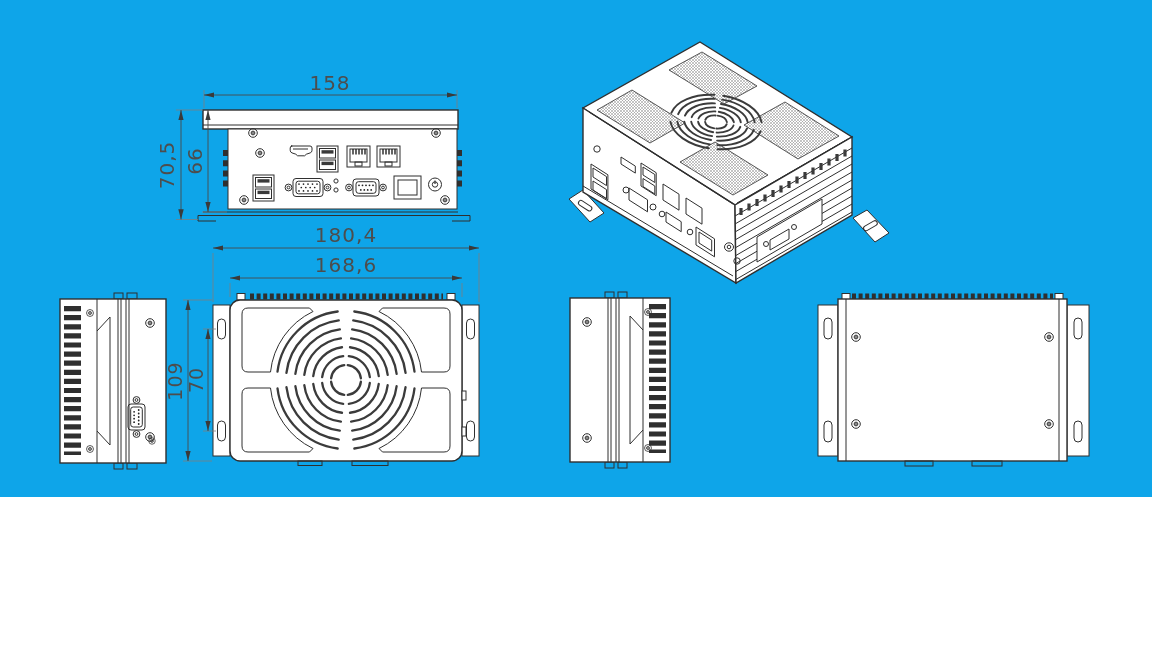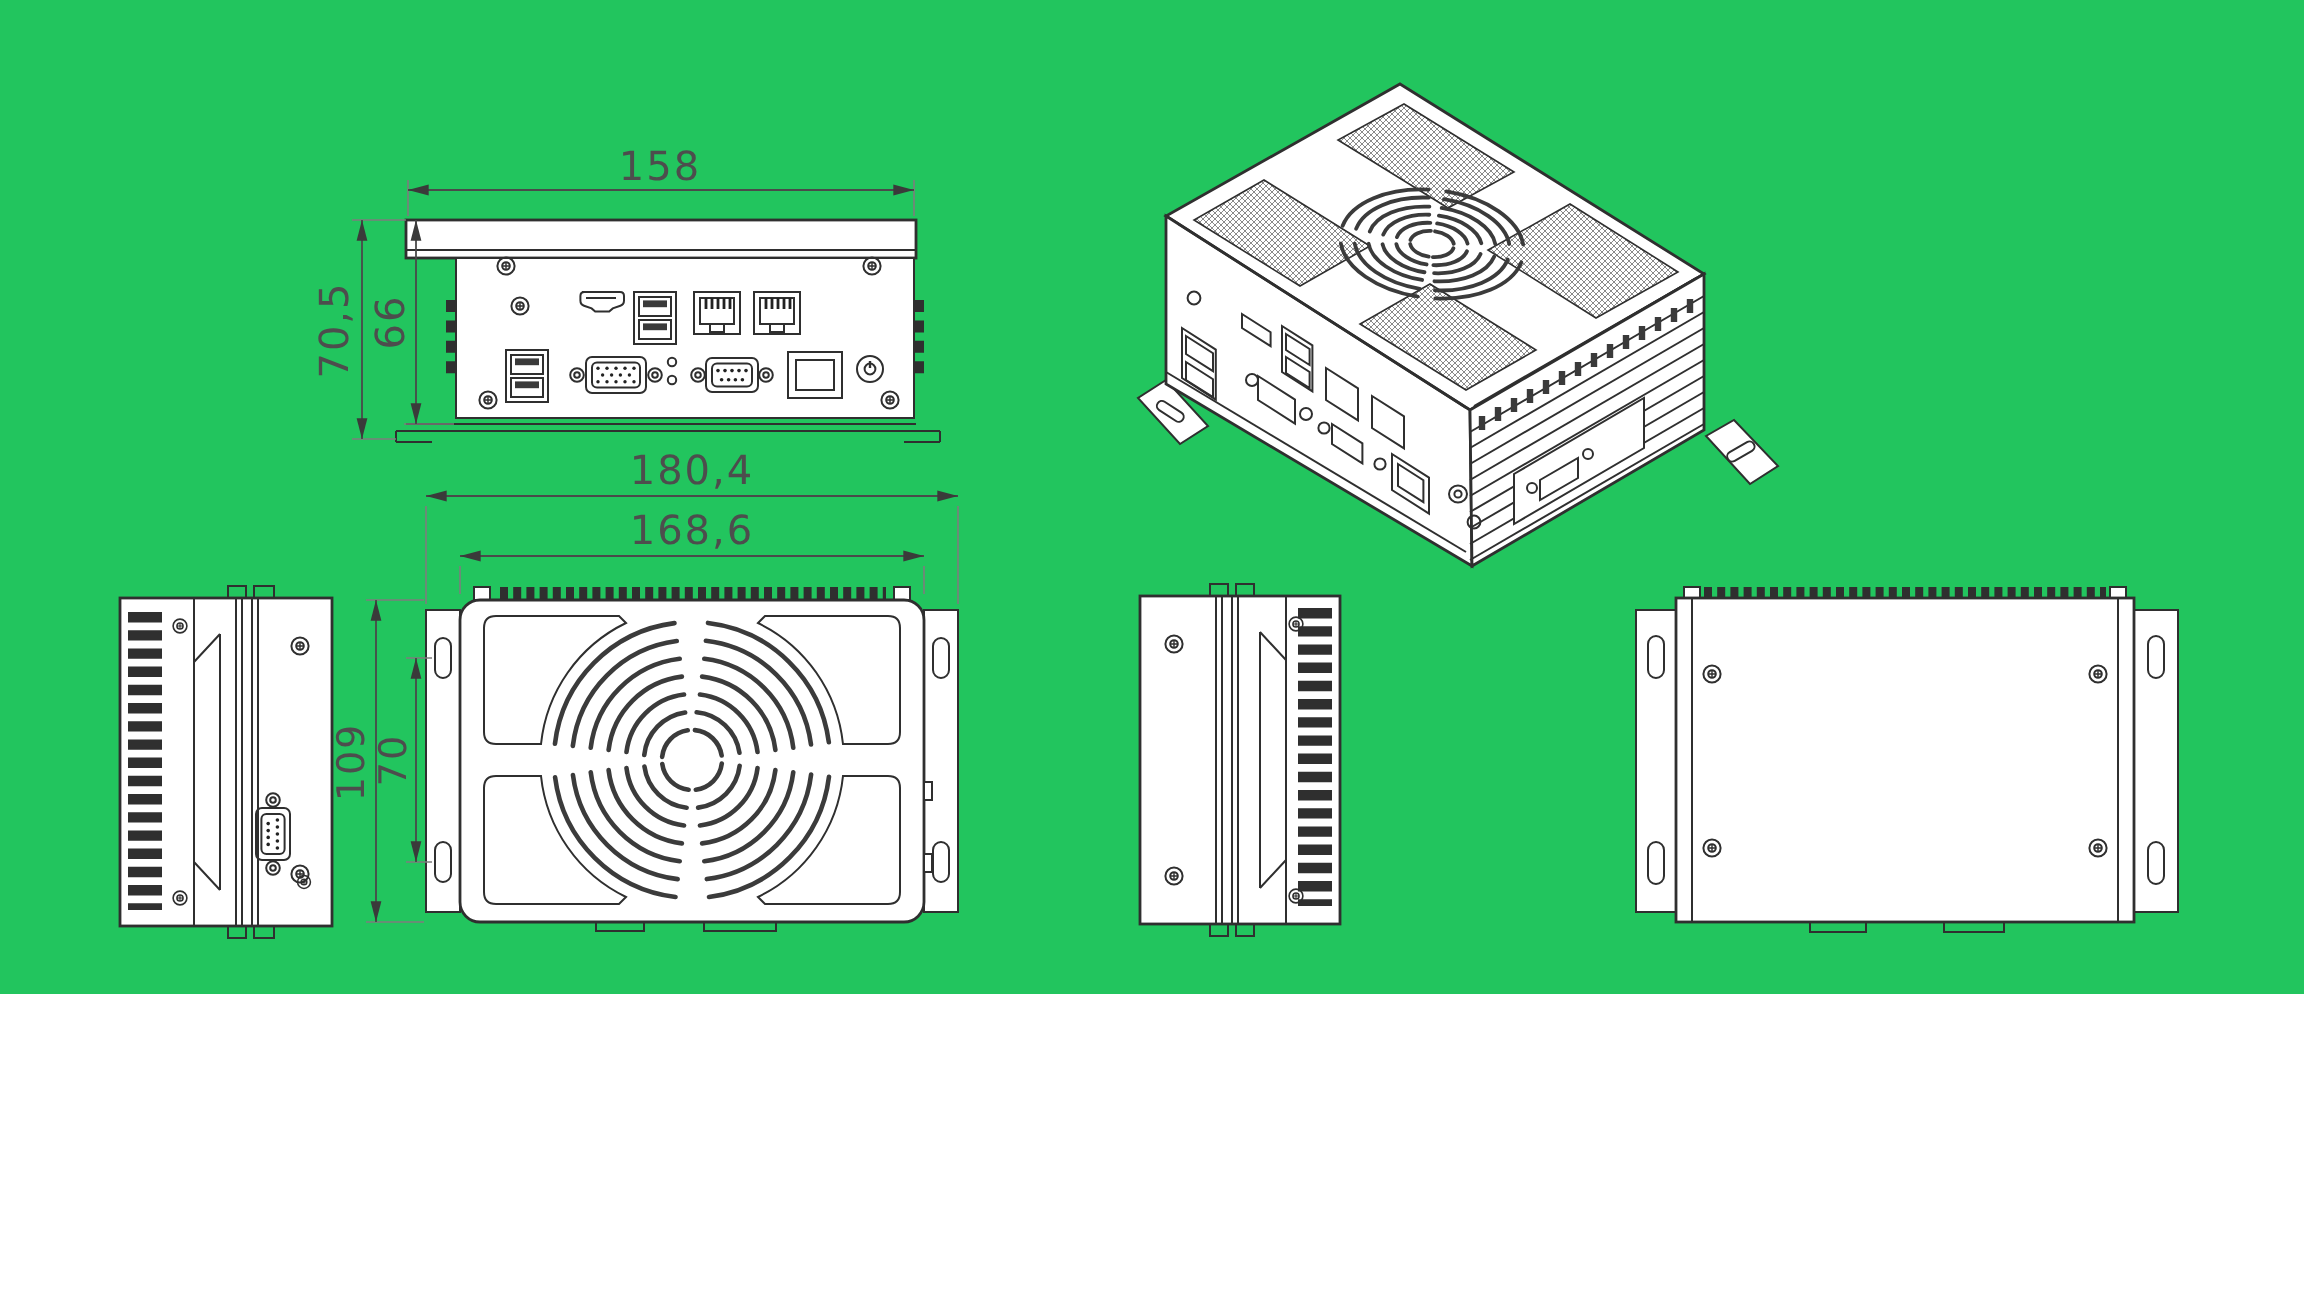--- a/index.html
+++ b/index.html
@@ -1,16 +1,16 @@
 <!DOCTYPE html>
 <html><head>
 <meta charset="utf-8">
 <style>
   html,body{margin:0;padding:0;background:#fff;}
-  .canvas{position:relative;width:1152px;height:497px;background:#22c55e;overflow:hidden;
+  .canvas{position:relative;width:1152px;height:497px;background:#0ea5e9;overflow:hidden;
           font-family:"DejaVu Sans",sans-serif;}
   svg{display:block;}
   .ln{stroke:#2f2f2f;fill:none;stroke-width:1;}
   .fw{fill:#ffffff;stroke:#2f2f2f;stroke-width:1;}
   .fwb{fill:#ffffff;stroke:#2f2f2f;stroke-width:1.4;}
   .ext{stroke:#7d7d7d;fill:none;stroke-width:0.8;}
   .dim{stroke:#4a4a4a;fill:none;stroke-width:0.9;}
   .dimtxt{fill:#4d4d4d;font-size:20px;letter-spacing:1px;}
   .dimtxt2{fill:#4d4d4d;font-size:19px;letter-spacing:1px;}
   .serr{stroke:#2f2f2f;fill:none;}

